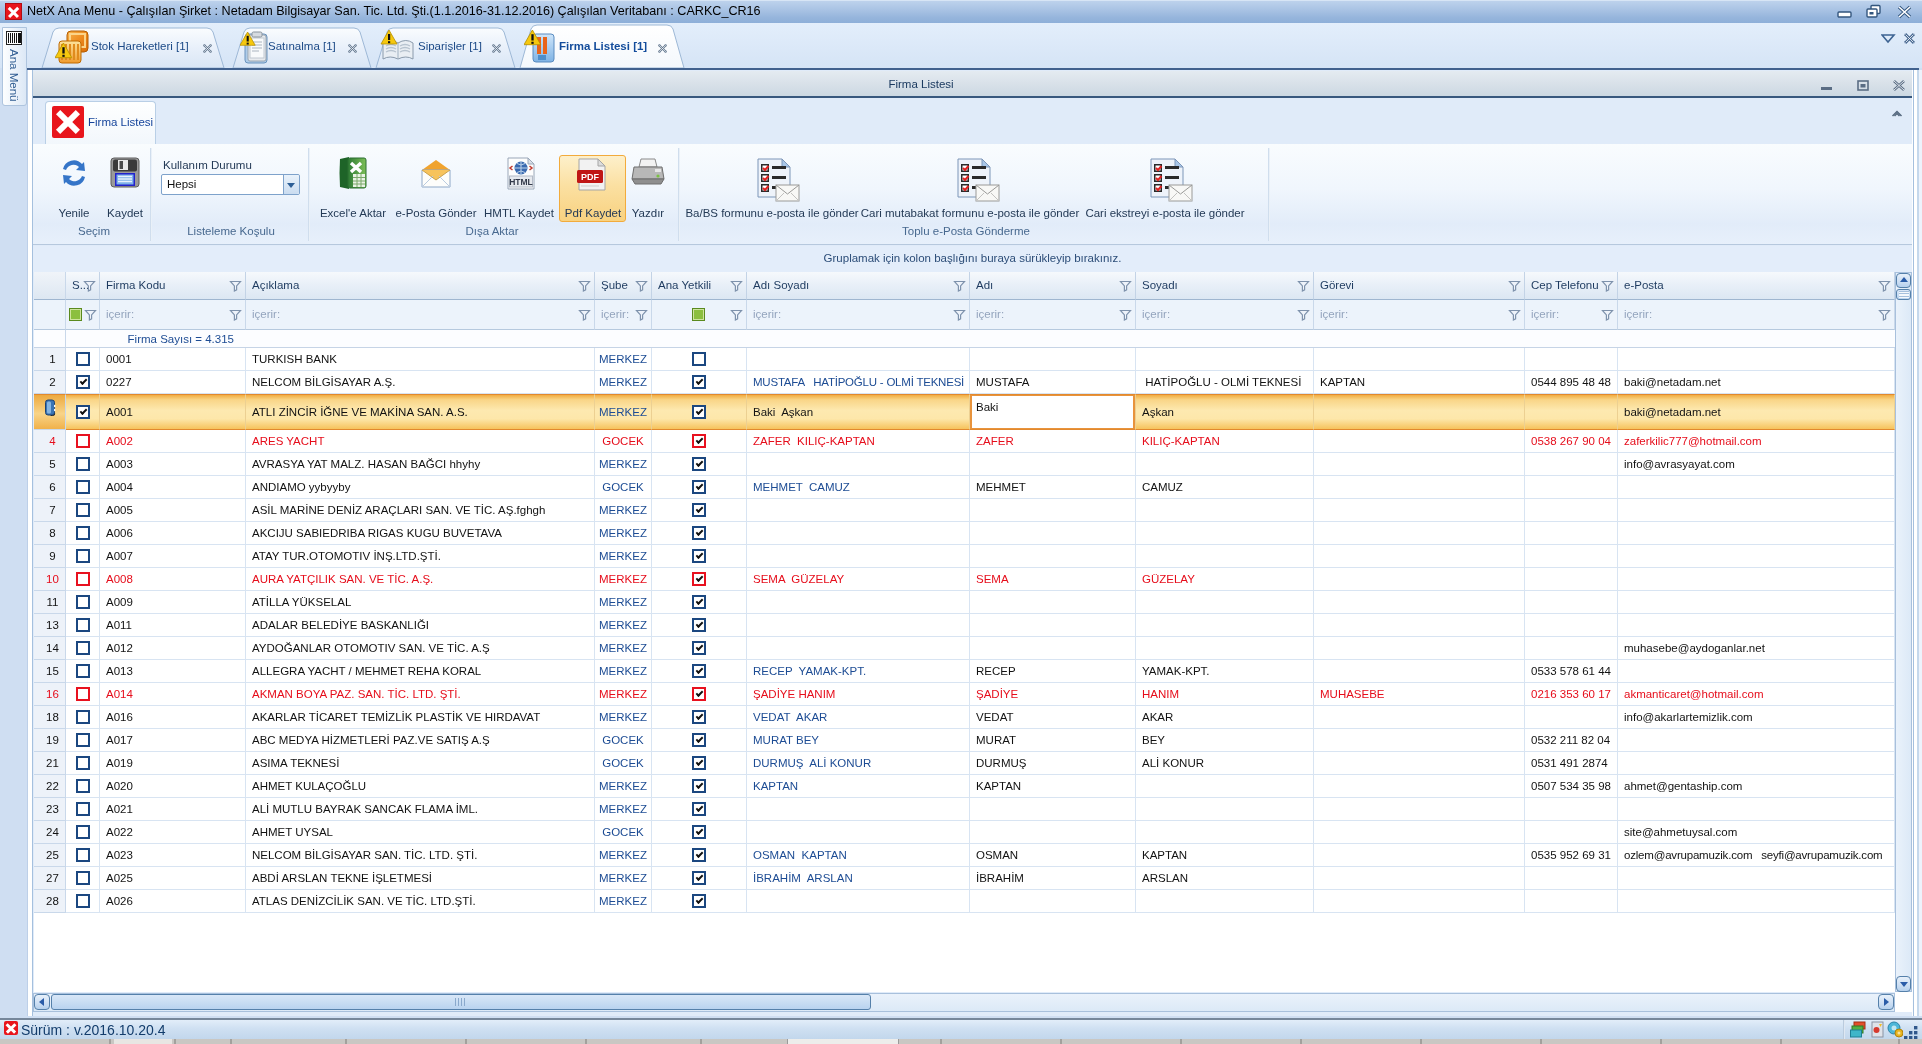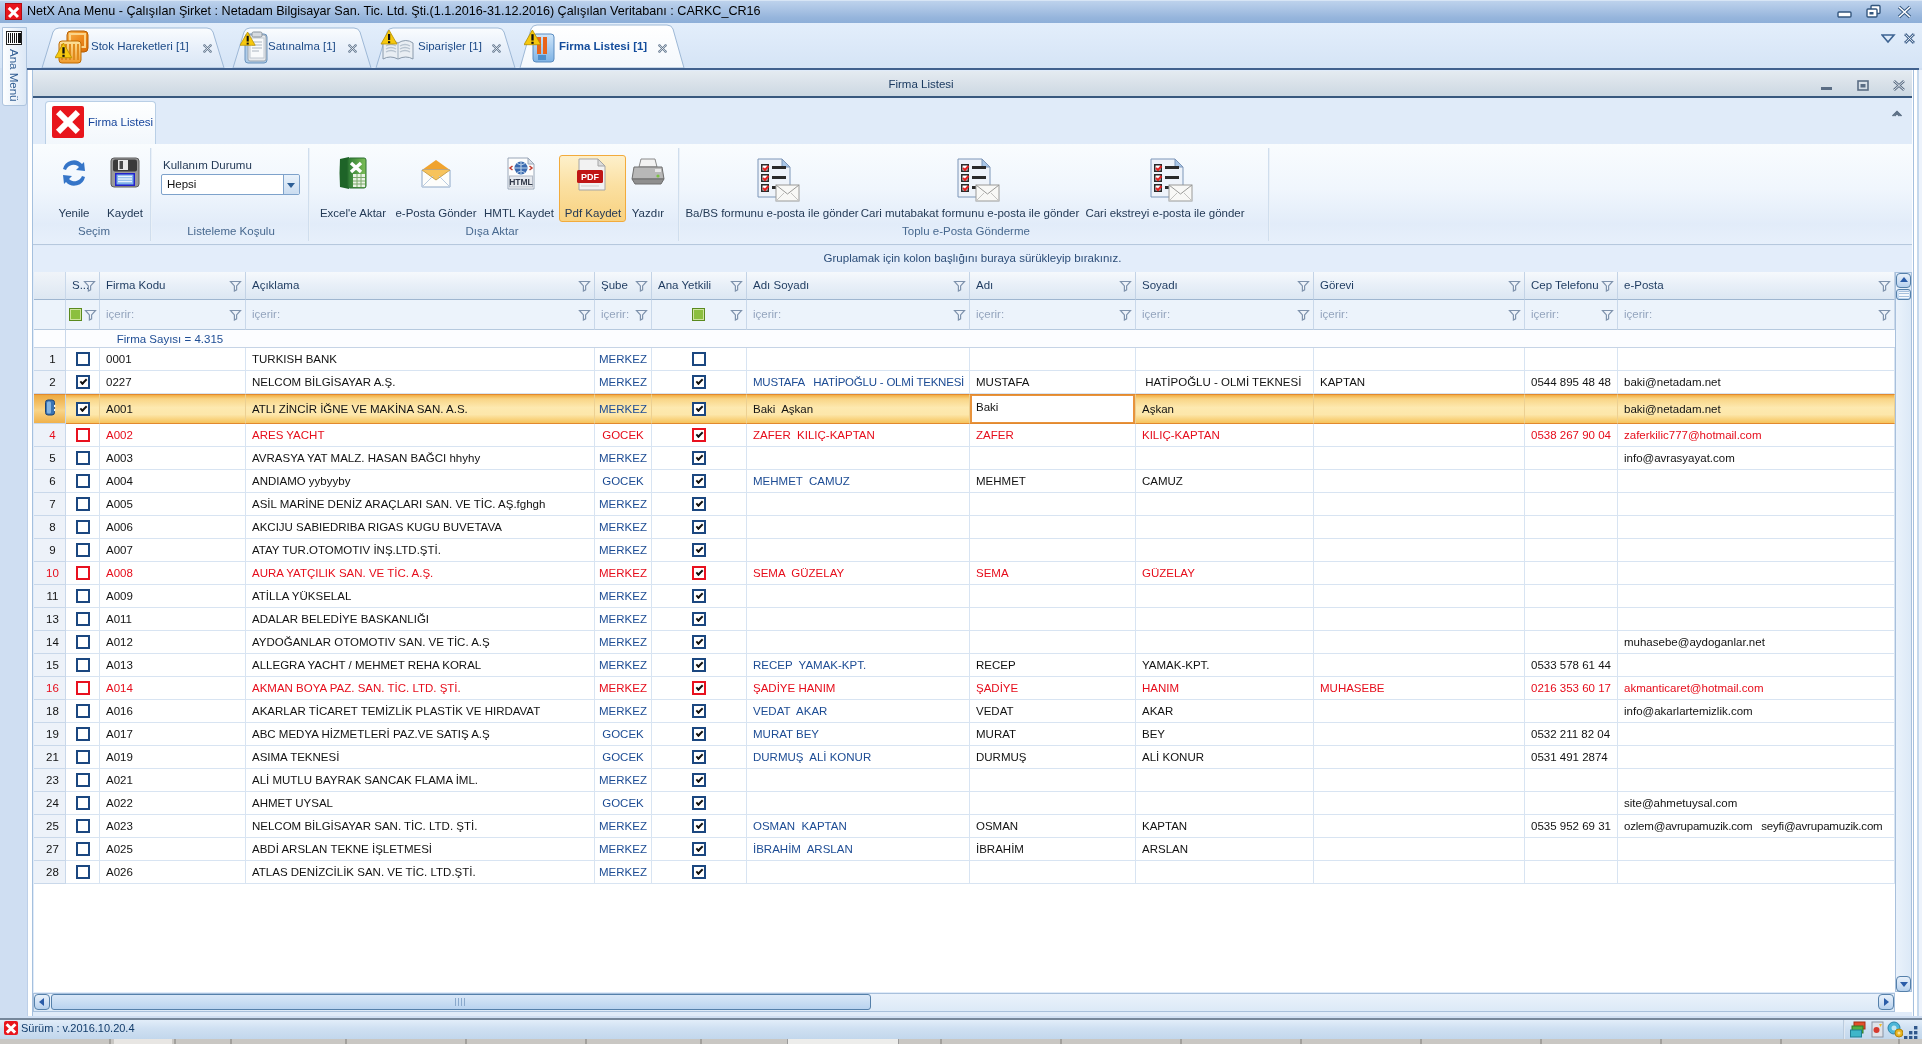--- a/index.html
+++ b/index.html
@@ -461,21 +461,21 @@
           <td><span class="hcell"><span style="position:absolute;left:6px;top:8px">içerir:</span><svg class="fun" width="13" height="12" viewBox="0 0 13 12">
                 <path d="M1.5 1.5h10L7.6 5.9v4L5.4 11V5.9Z" fill="#eef3fa" stroke="#7e92ac" stroke-width="1.2"></path>
               </svg></span></td>
           <td><span class="hcell"><span style="position:absolute;left:6px;top:8px">içerir:</span><svg class="fun" width="13" height="12" viewBox="0 0 13 12">
                 <path d="M1.5 1.5h10L7.6 5.9v4L5.4 11V5.9Z" fill="#eef3fa" stroke="#7e92ac" stroke-width="1.2"></path>
               </svg></span></td>
         </tr>
         <tr class="sum">
           <td class="rn"></td>
           <td></td>
-          <td style="text-align:center;padding-right:12px">Firma Sayısı = 4.315</td>
+          <td style="text-align:right;padding-right:12px">Firma Sayısı = 4.315</td>
           <td></td>
           <td></td>
           <td></td>
           <td></td>
           <td></td>
           <td></td>
           <td></td>
           <td></td>
           <td></td>
         </tr>
@@ -508,21 +508,21 @@
           <td>baki@netadam.net</td>
         </tr>
         <tr class="d sel">
           <td class="rn">3</td>
           <td style="text-align:center;padding:0"><span class="cb"><i></i></span></td>
           <td>A001</td>
           <td>ATLI ZİNCİR İĞNE VE MAKİNA SAN. A.S.</td>
           <td class="bl" style="text-align:center;padding:0">MERKEZ</td>
           <td style="text-align:center;padding:0"><span class="cb"><i></i></span></td>
           <td style="color:#141414">Baki  Aşkan</td>
-          <td style="padding:0"><span style="display:block;margin:-1px 0;height:30px;line-height:23px;background:#fff;border:2px solid #e8933c;padding-left:4px;position:relative;z-index:3">Baki</span></td>
+          <td style="padding:0"><span style="display:block;margin:-1px 0;height:36px;line-height:23px;background:#fff;border:2px solid #e8933c;padding-left:4px;position:relative;z-index:3">Baki</span></td>
           <td>Aşkan</td>
           <td></td>
           <td></td>
           <td>baki@netadam.net</td>
         </tr>
         <tr class="d red">
           <td class="rn">4</td>
           <td style="text-align:center;padding:0"><span class="cb r"></span></td>
           <td>A002</td>
           <td>ARES YACHT</td>
@@ -723,20 +723,34 @@
           <td>A019</td>
           <td>ASIMA TEKNESİ</td>
           <td class="bl" style="text-align:center;padding:0">GOCEK</td>
           <td style="text-align:center;padding:0"><span class="cb"><i></i></span></td>
           <td class="bl">DURMUŞ  ALİ KONUR</td>
           <td>DURMUŞ</td>
           <td>ALİ KONUR</td>
           <td></td>
           <td>0531 491 2874</td>
           <td></td>
+        </tr>
+        <tr class="d">
+          <td class="rn">22</td>
+          <td style="text-align:center;padding:0"><span class="cb"></span></td>
+          <td>A020</td>
+          <td>AHMET KULAÇOĞLU</td>
+          <td class="bl" style="text-align:center;padding:0">MERKEZ</td>
+          <td style="text-align:center;padding:0"><span class="cb"><i></i></span></td>
+          <td class="bl">KAPTAN</td>
+          <td>KAPTAN</td>
+          <td></td>
+          <td></td>
+          <td>0507 534 35 98</td>
+          <td>ahmet@gentaship.com</td>
         </tr>
         <tr class="d">
           <td class="rn">23</td>
           <td style="text-align:center;padding:0"><span class="cb"></span></td>
           <td>A021</td>
           <td>ALİ MUTLU BAYRAK SANCAK FLAMA İML.</td>
           <td class="bl" style="text-align:center;padding:0">MERKEZ</td>
           <td style="text-align:center;padding:0"><span class="cb"><i></i></span></td>
           <td class="bl"></td>
           <td></td>
@@ -827,21 +841,21 @@
 <div class="ab" style="left:27px;top:70px;width:1px;height:946px;background:#bdcfe8"></div>
 <div class="ab" style="left:28px;top:70px;width:4px;height:946px;background:#fff"></div>
 <div class="ab" style="left:32px;top:70px;width:1px;height:946px;background:#a5c0de"></div>
 <div class="ab" style="left:1912px;top:70px;width:1px;height:946px;background:#fdfdfe"></div>
 <div class="ab" style="left:1913px;top:70px;width:1px;height:946px;background:#a5c0de"></div>
 <div class="ab" style="left:1914px;top:70px;width:3px;height:946px;background:#fff"></div>
 <div class="ab" style="left:1917px;top:70px;width:2px;height:946px;background:#c5d8ec"></div>
 <div class="ab" style="left:1919px;top:70px;width:3px;height:946px;background:#edf3fc"></div>
 <div class="ab statusbar"></div>
 <div class="ab stx"></div>
-<div class="ab" style="left:21px;top:1022px;color:#123c6b;font-size:11px">Sürüm : v.2016.10.20.4</div>
+<div class="ab" style="left:21px;top:1022px;color:#123c6b;font-size:14px">Sürüm : v.2016.10.20.4</div>
 <div class="ab" style="left:1843px;top:1020px;width:2px;height:19px;background:linear-gradient(90deg,#a8bdd4,#f0f6fc)"></div>
 <svg class="ab" style="left:1850px;top:1021px" width="17" height="17" viewBox="0 0 17 17">
 <rect x="4" y="1" width="11" height="7" fill="#e44f2b" stroke="#a33015"></rect>
 <rect x="2" y="5" width="11" height="7" fill="#52b043" stroke="#2e7a24"></rect>
 <rect x="0.5" y="9" width="11" height="7" fill="#3fb6c9" stroke="#1e7f93"></rect>
 </svg>
 <svg class="ab" style="left:1871px;top:1021px" width="14" height="17" viewBox="0 0 14 17">
 <rect x="1" y="1" width="11" height="15" fill="#dfe3ea" stroke="#8a93a2"></rect>
 <circle cx="5.5" cy="9" r="3" fill="#d63a2f"></circle>
 <path d="M8 3 L11 3 L9.5 6 Z" fill="#f2c028"></path>

